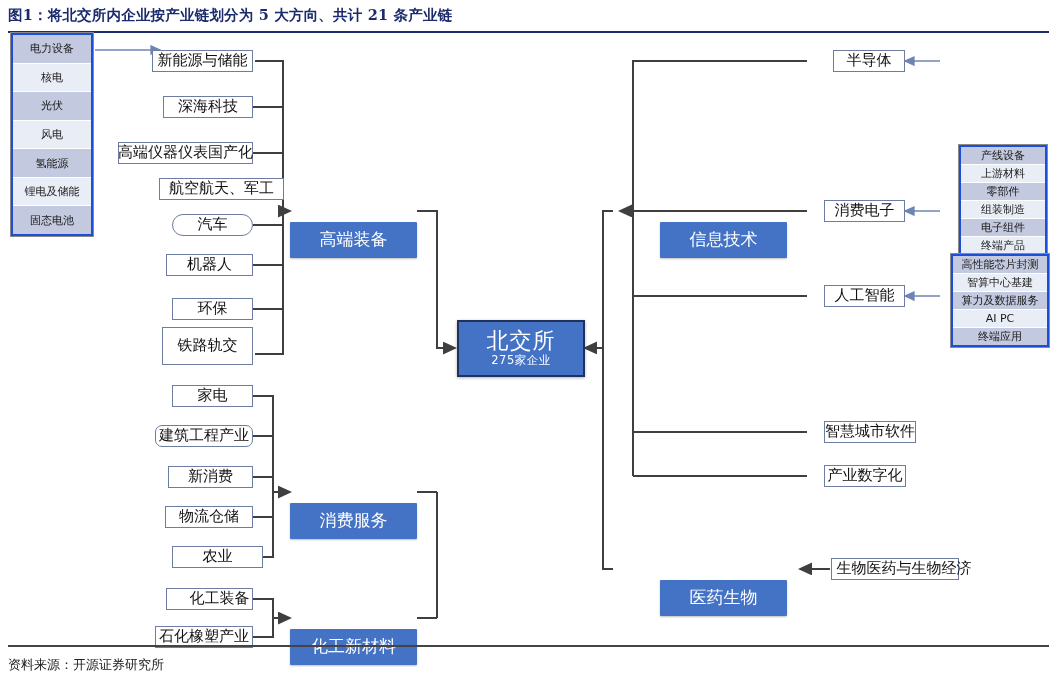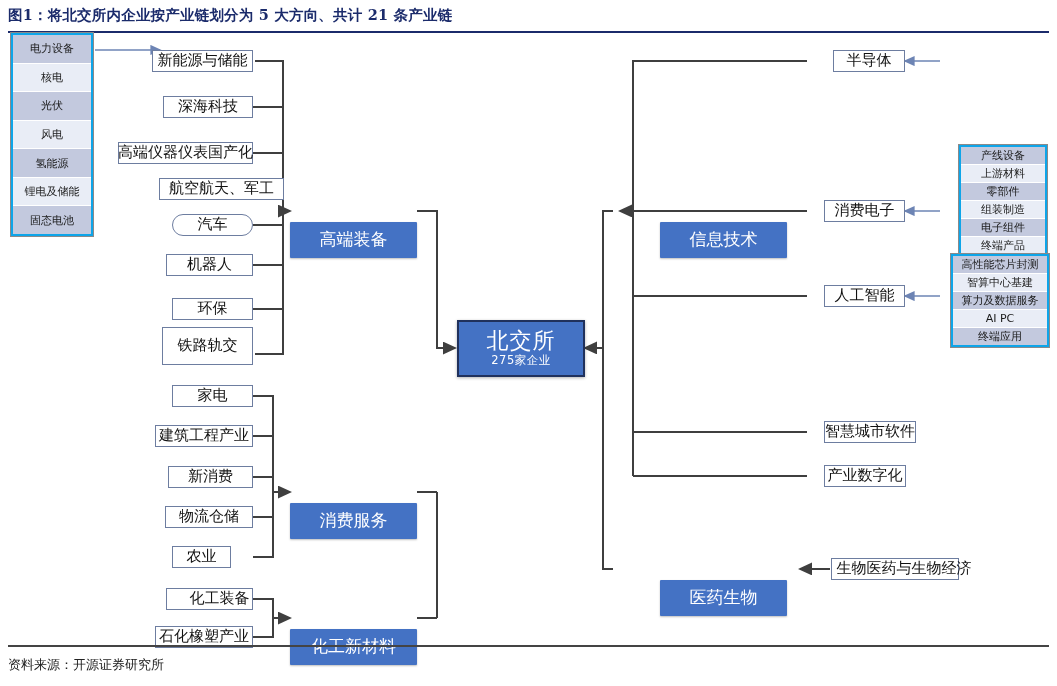--- a/index.html
+++ b/index.html
@@ -63,21 +63,21 @@
     color:#fff;flex-direction:column;
     box-shadow:0 1px 3px rgba(0,0,0,.3);
   }
   .hub .hub-main{font-size:22px;letter-spacing:1px;line-height:1.1;}
   .hub .hub-sub{font-size:11.5px;margin-top:1px;letter-spacing:.5px;}
 
   
   .stack{
     position:absolute;box-sizing:border-box;
     border:1px solid #8a8a8a;
-    background:#0ea5e9;
+    background:#1d4ed8;
     padding:2px;
     display:flex;flex-direction:column;
   }
   .stack .row{
     flex:1 1 0;
     display:flex;align-items:center;justify-content:center;
     font-size:11px;color:#1a1a1a;white-space:nowrap;
     border-bottom:1px solid #ffffff;
   }
   .stack .row:last-child{border-bottom:none;}
@@ -166,24 +166,24 @@
     <div class="node leaf" style="left:152px;top:16px;width:101px;height:22px;">新能源与储能</div>
     <div class="node leaf" style="left:163px;top:62px;width:90px;height:22px;">深海科技</div>
     <div class="node leaf" style="left:118px;top:108px;width:135px;height:22px;">高端仪器仪表国产化</div>
     <div class="node leaf" style="left:128px;top:144px;width:125px;height:22px;margin-left:31px;">航空航天、军工</div>
     <div class="node leaf" style="left:172px;top:180px;width:81px;height:22px;border-radius:11px;">汽车</div>
     <div class="node leaf" style="left:166px;top:220px;width:87px;height:22px;">机器人</div>
     <div class="node leaf" style="left:172px;top:264px;width:81px;height:22px;">环保</div>
     <div class="node leaf" style="left:162px;top:293px;width:91px;height:38px;">铁路轨交</div>
 
     <div class="node leaf" style="left:172px;top:351px;width:81px;height:22px;">家电</div>
-    <div class="node leaf" style="left:155px;top:391px;width:98px;height:22px;">建筑工程产业</div>
+    <div class="node leaf" style="left:155px;top:391px;width:98px;height:22px;border-radius:7px;">建筑工程产业</div>
     <div class="node leaf" style="left:168px;top:432px;width:85px;height:22px;">新消费</div>
     <div class="node leaf" style="left:165px;top:472px;width:88px;height:22px;">物流仓储</div>
-    <div class="node leaf" style="left:172px;top:512px;width:59px;height:22px;text-align:right;">农业</div>
+    <div class="node leaf" style="left:172px;top:512px;width:91px;height:22px;text-align:right;">农业</div>
 
     <div class="node leaf" style="left:166px;top:554px;width:87px;height:22px;padding-left:20px;">化工装备</div>
     <div class="node leaf" style="left:155px;top:592px;width:98px;height:22px;">石化橡塑产业</div>
 
     <div class="node pill" style="left:290px;top:159px;width:127px;height:36px;">高端装备</div>
     <div class="node pill" style="left:290px;top:440px;width:127px;height:36px;">消费服务</div>
     <div class="node pill" style="left:290px;top:566px;width:127px;height:36px;">化工新材料</div>
 
     <div class="node hub" style="left:457px;top:286px;width:128px;height:57px;">
       <div class="hub-main">北交所</div>

